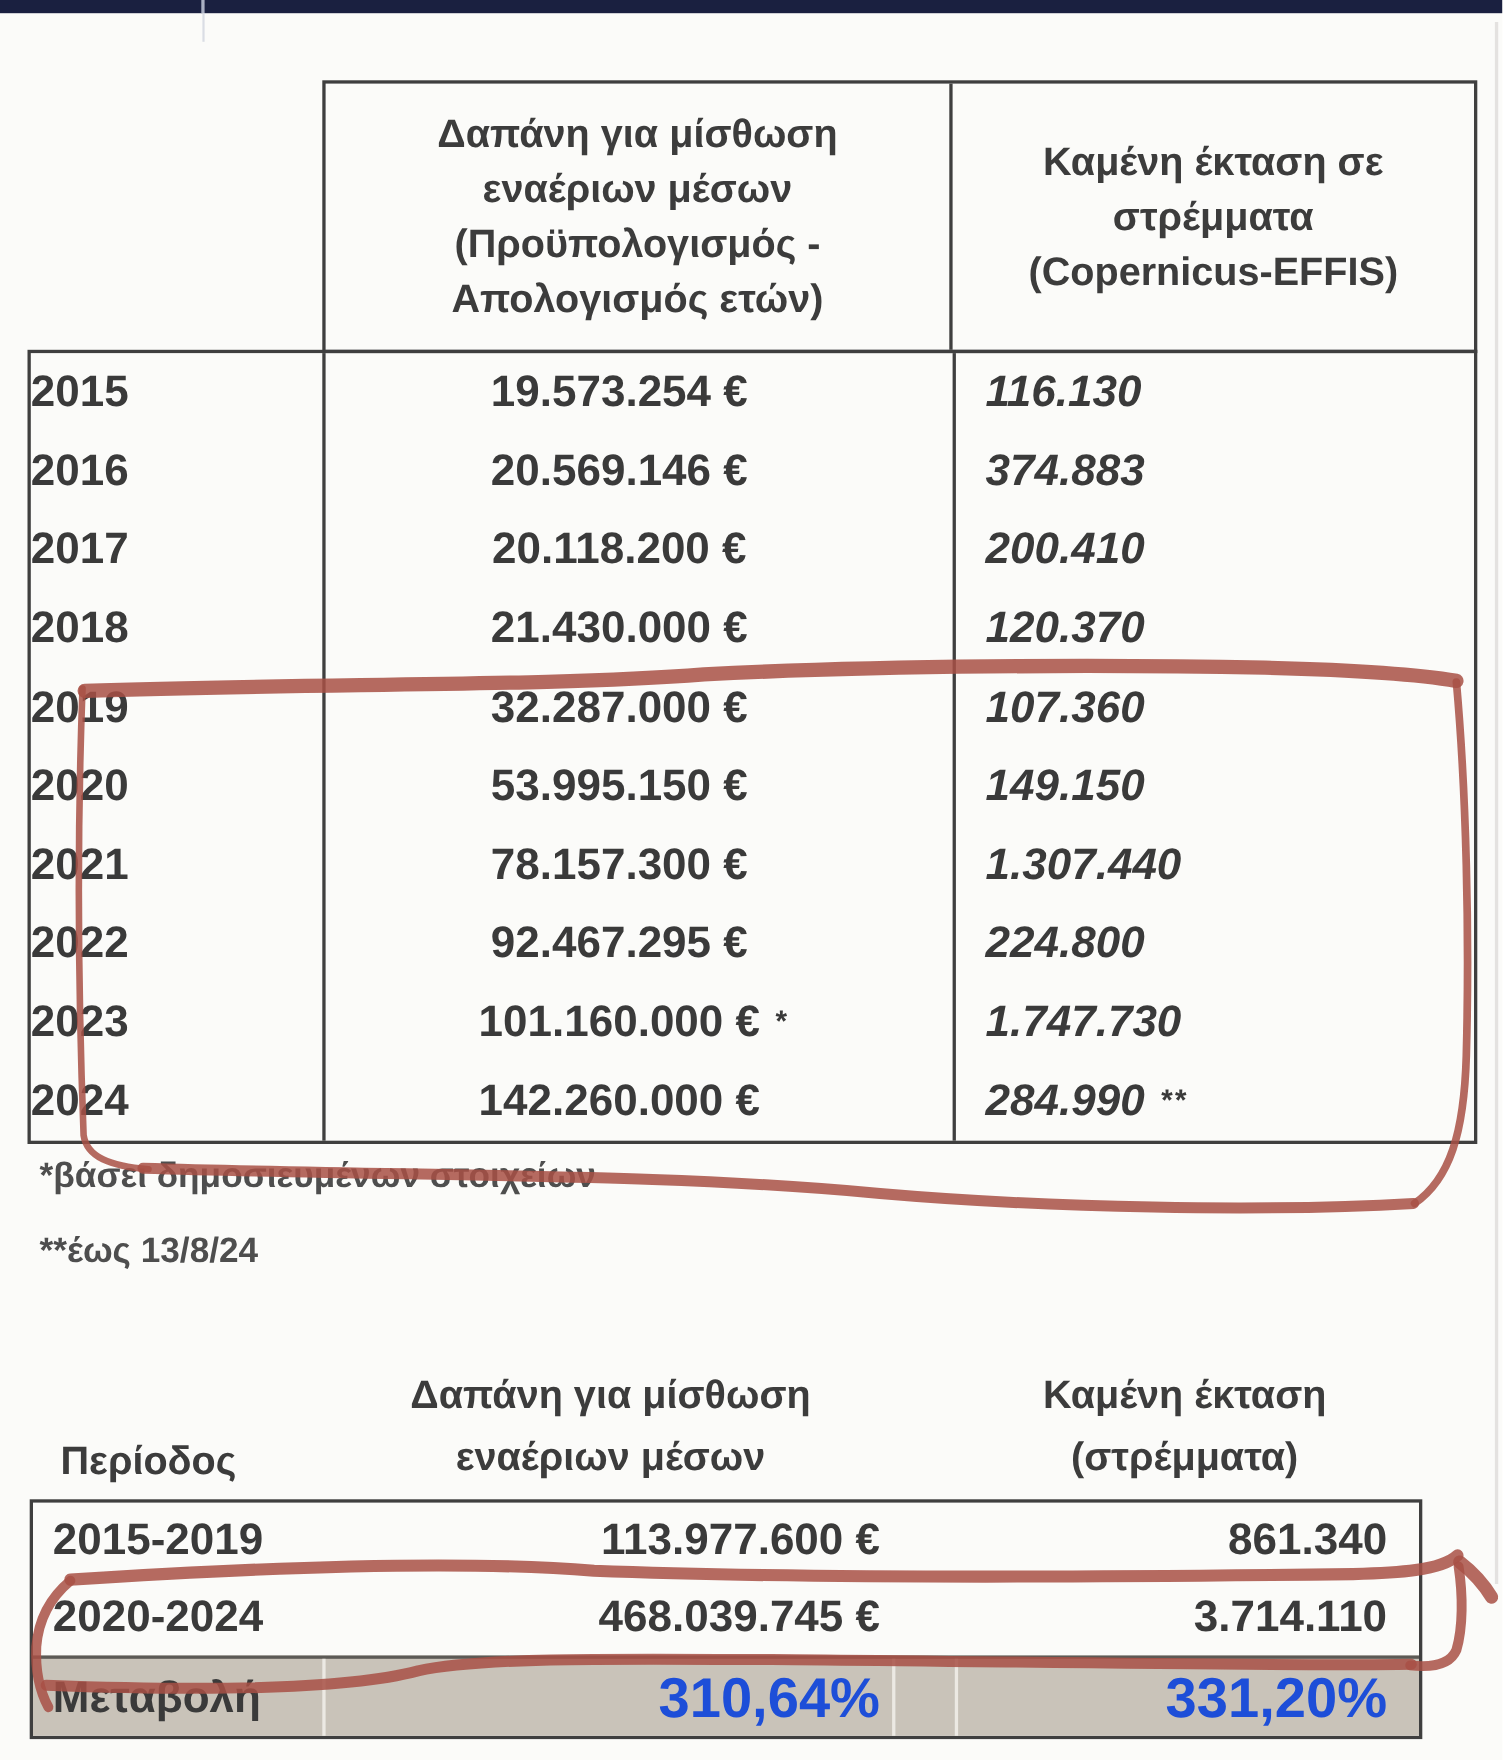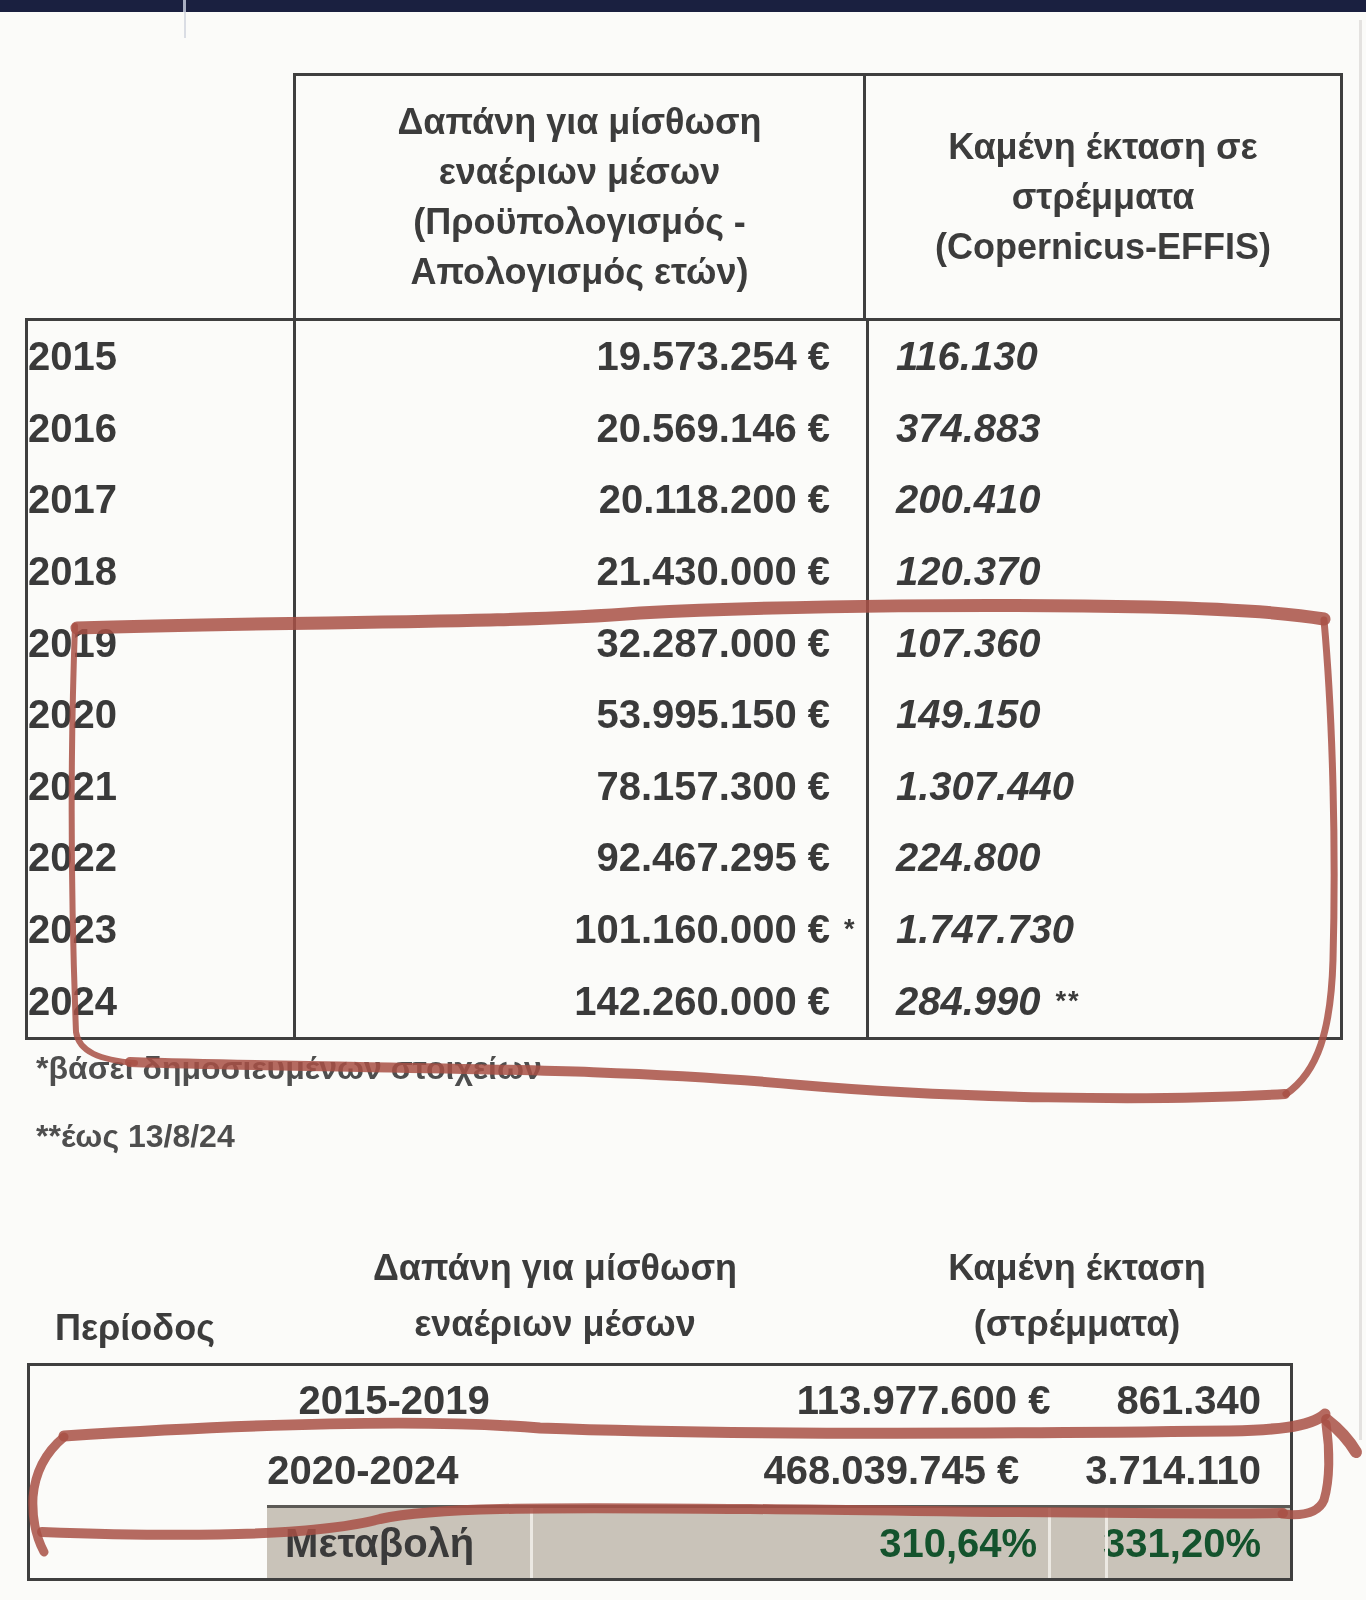--- a/index.html
+++ b/index.html
@@ -34,48 +34,48 @@
     position: absolute; left: 25px; top: 318px; width: 1318px; height: 722px;
     border: 3px solid #3f3f3f; box-sizing: border-box;
   }
   .t1-vline { position: absolute; top: 0; bottom: 0; width: 3px; background: #3f3f3f; }
   .t1-vline.v1 { left: 265px; }
   .t1-vline.v2 { left: 838px; }
   .t1-rows { display: flex; flex-direction: column; height: 100%; }
   .t1-row { flex: 1; display: flex; align-items: center; font-size: 40px; font-weight: 700; }
   .cell { box-sizing: border-box; }
   .cell.year { width: 268px; text-align: left; padding-right: 16px; }
-  .cell.cost { width: 600px; text-align: right; padding-right: 66px; }
+  .cell.cost { width: 600px; text-align: center; padding-right: 66px; }
   .cell.area { flex: 1; text-align: left; padding-right: 79px; font-style: italic; }
   .note { display: inline-block; width: 0; white-space: nowrap; overflow: visible;
           text-indent: 14px; font-size: 27px; vertical-align: 5px; letter-spacing: 2px; }
 
   
   .footnote { position: absolute; left: 36px; font-size: 32px; font-weight: 700; color: #4e4e4e; }
   .footnote.f1 { top: 1050px; }
   .footnote.f2 { top: 1118px; }
 
   
   .t2-head { position: absolute; font-size: 36px; font-weight: 700; color: #3c3c3c;
              text-align: center; white-space: pre-line; line-height: 56px; }
   .t2-head.h1 { left: 55px; top: 1300px; width: 240px; text-align: left; }
   .t2-head.h2 { left: 305px; top: 1240px; width: 500px; }
   .t2-head.h3 { left: 857px; top: 1240px; width: 440px; }
 
   
   .t2-body {
     position: absolute; left: 27px; top: 1363px; width: 1266px; height: 218px;
-    border: 3px solid #3f3f3f; box-sizing: border-box; display: flex; flex-direction: column; align-items: flex-end;
+    border: 3px solid #3f3f3f; box-sizing: border-box; display: flex; flex-direction: column;
   }
   .t2-row { flex: 1; display: flex; align-items: center; font-size: 40px; font-weight: 700; position: relative; }
   .t2-row.gray { background: #c9c3b9; border-top: 3px solid #5c5a56; }
   .pcell { width: 266px; padding-left: 18px; box-sizing: border-box; text-align: left; }
   .ccell { width: 570px; text-align: right; padding-right: 66px; box-sizing: border-box; }
   .acell { flex: 1; text-align: right; padding-right: 29px; box-sizing: border-box; }
-  .t2-row.gray .ccell, .t2-row.gray .acell { font-size: 40px; color: #14532d; }
+  .t2-row.gray .ccell, .t2-row.gray .acell { font-size: 51px; color: #1d4ed8; }
   .gray-div { position: absolute; top: 0; bottom: 0; width: 3px; background: #ece9e3; }
   .gray-div.g1 { left: 263px; }
   .gray-div.g2 { left: 781px; }
   .gray-div.g3 { left: 838px; }
 
   
   .ink { position: absolute; left: 0; top: 0; width: 1366px; height: 1600px; pointer-events: none; }
   .ink path { fill: none; stroke-linecap: round; stroke-linejoin: round; opacity: .85; }
 </style>
 </head>

